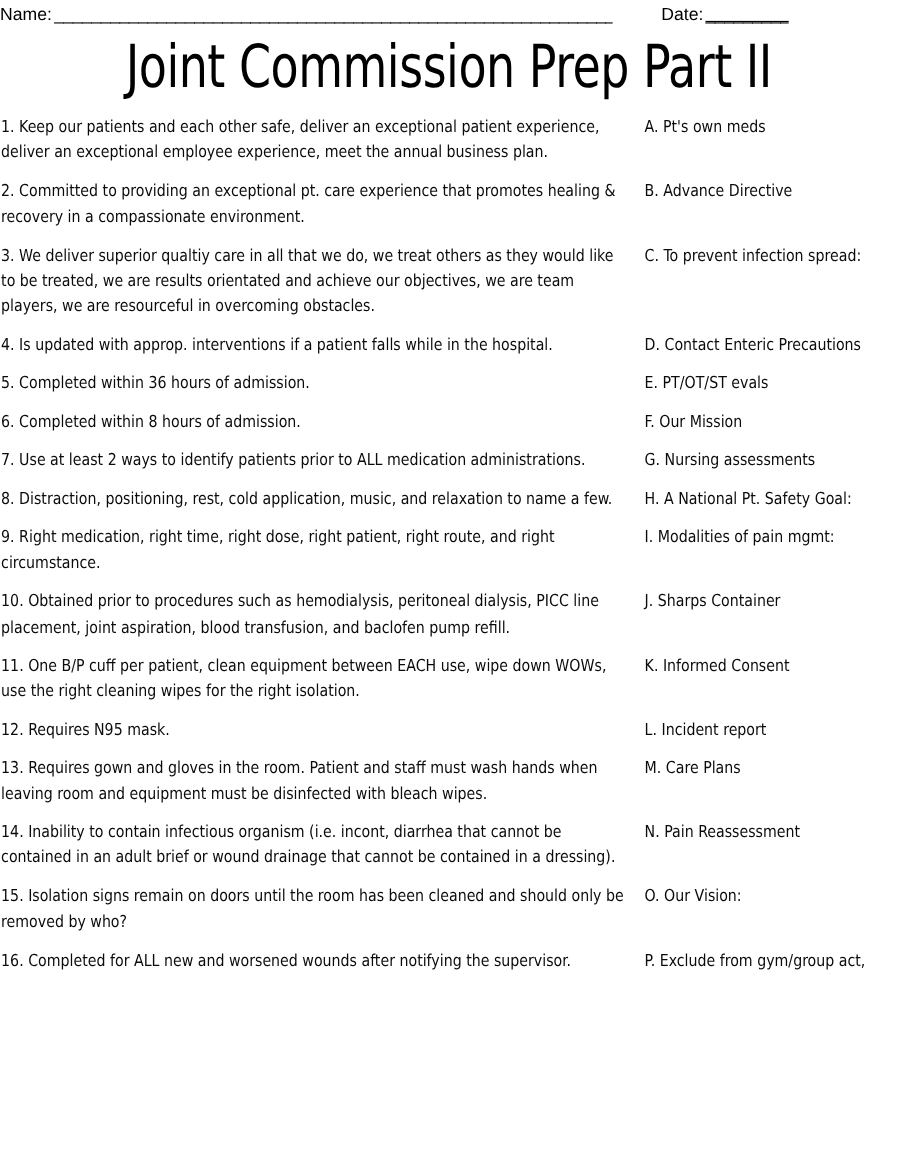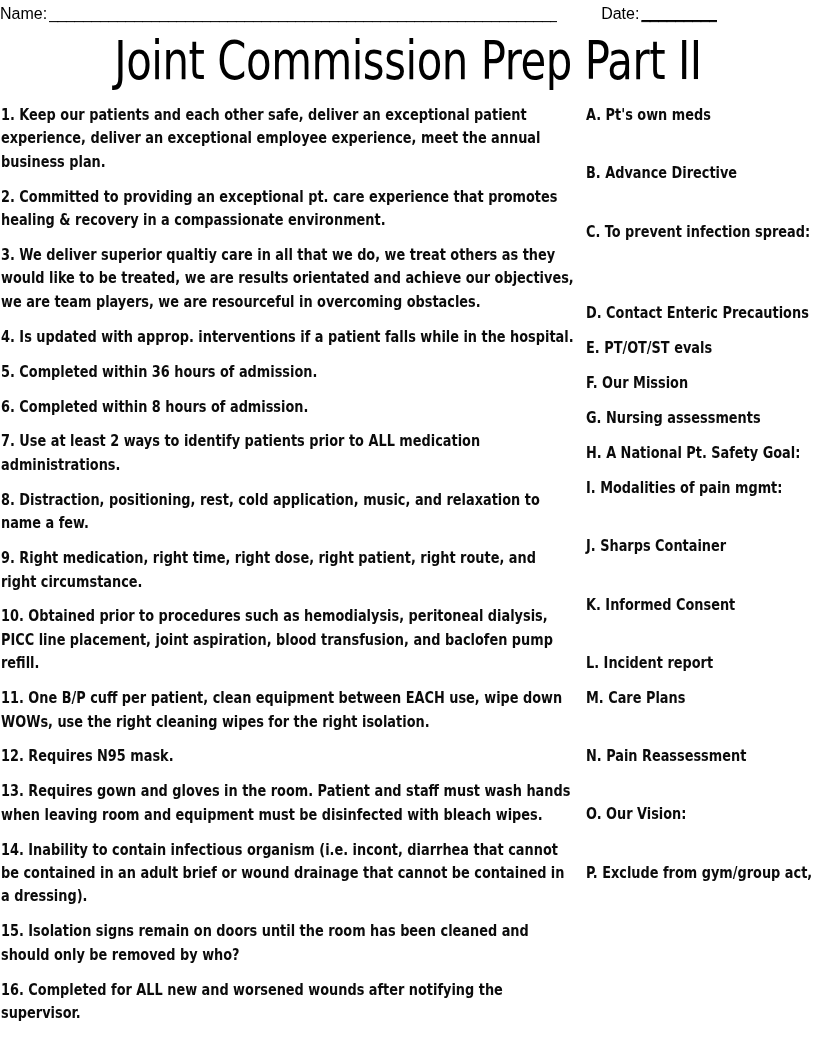--- a/index.html
+++ b/index.html
@@ -77,21 +77,20 @@
     white-space: nowrap;
   }
 
   
   .body-area {
     position: absolute;
     left: 0;
     top: 104px;
     width: 816px;
     height: 952px;
-    font-weight: bold;
   }
   .col {
     position: absolute;
     top: 0;
   }
   .col-left {
     left: 1px;
     width: 572px;
   }
   .col-right {

